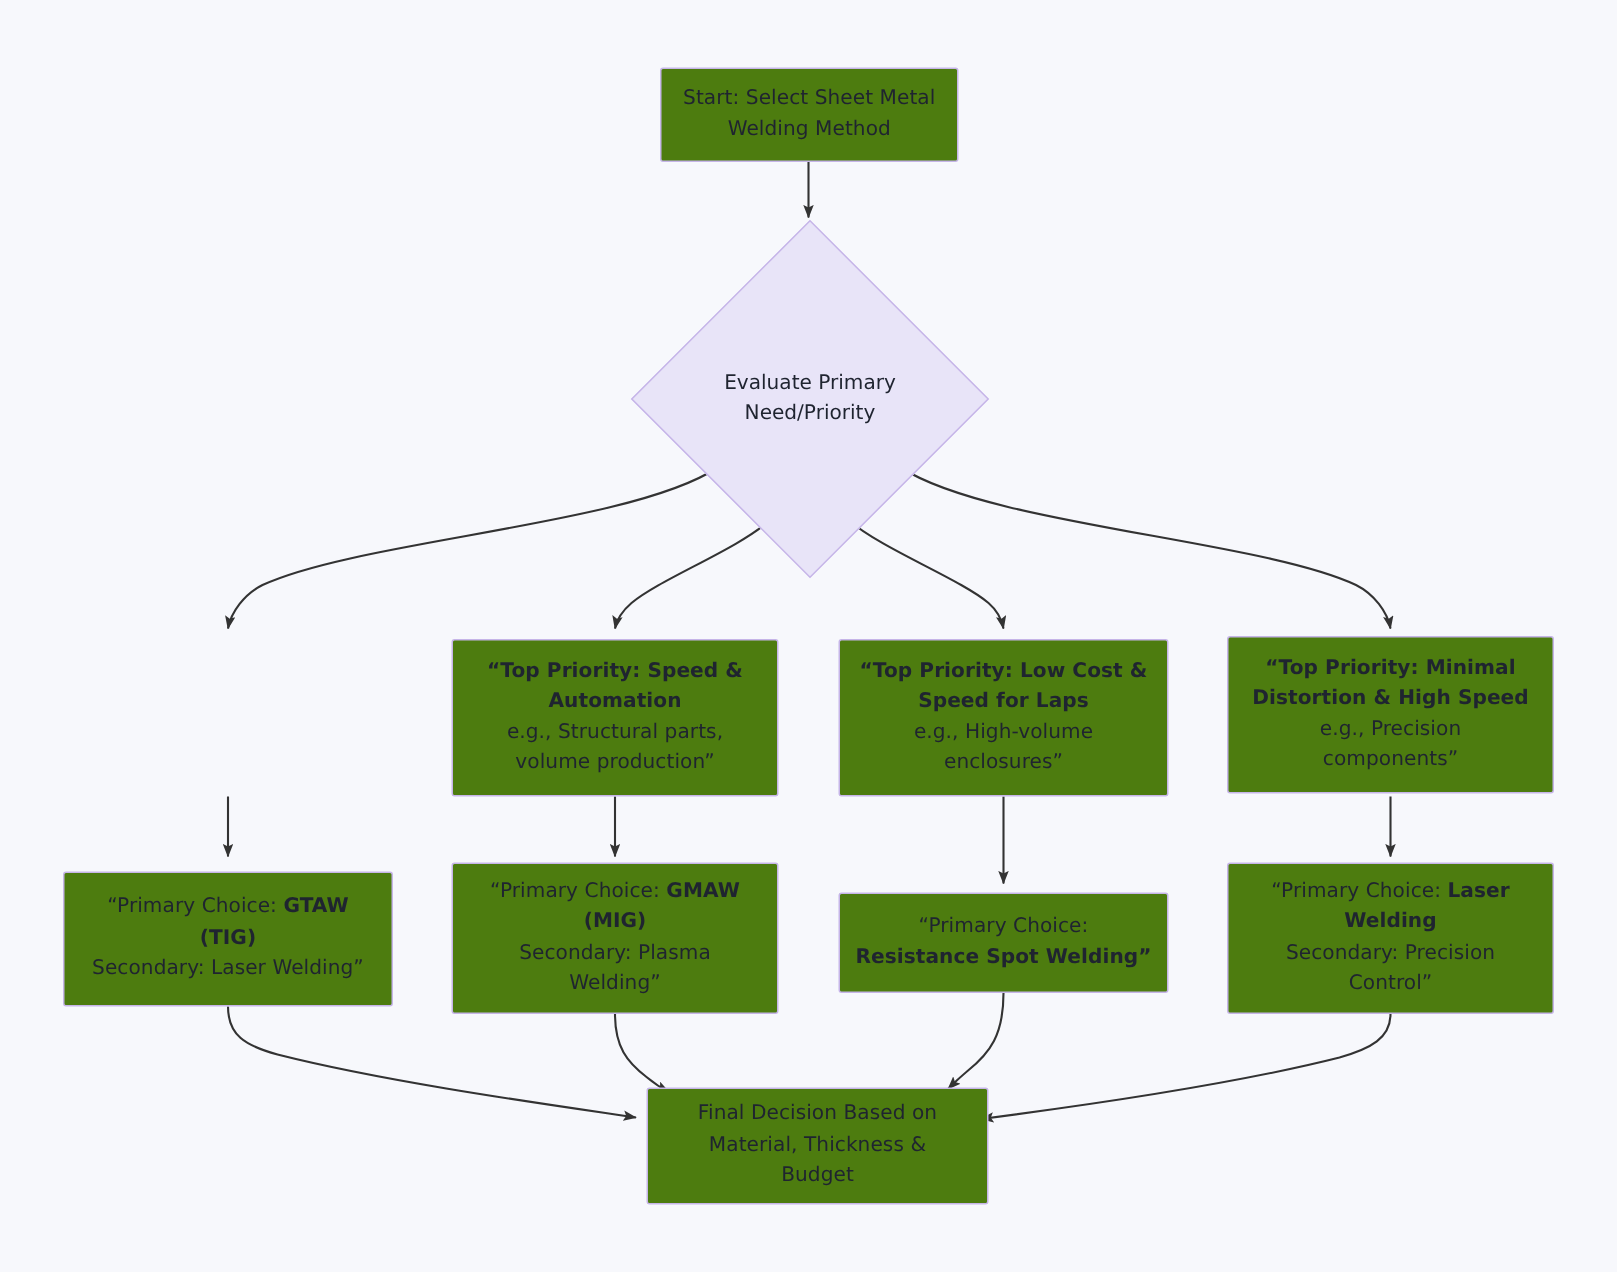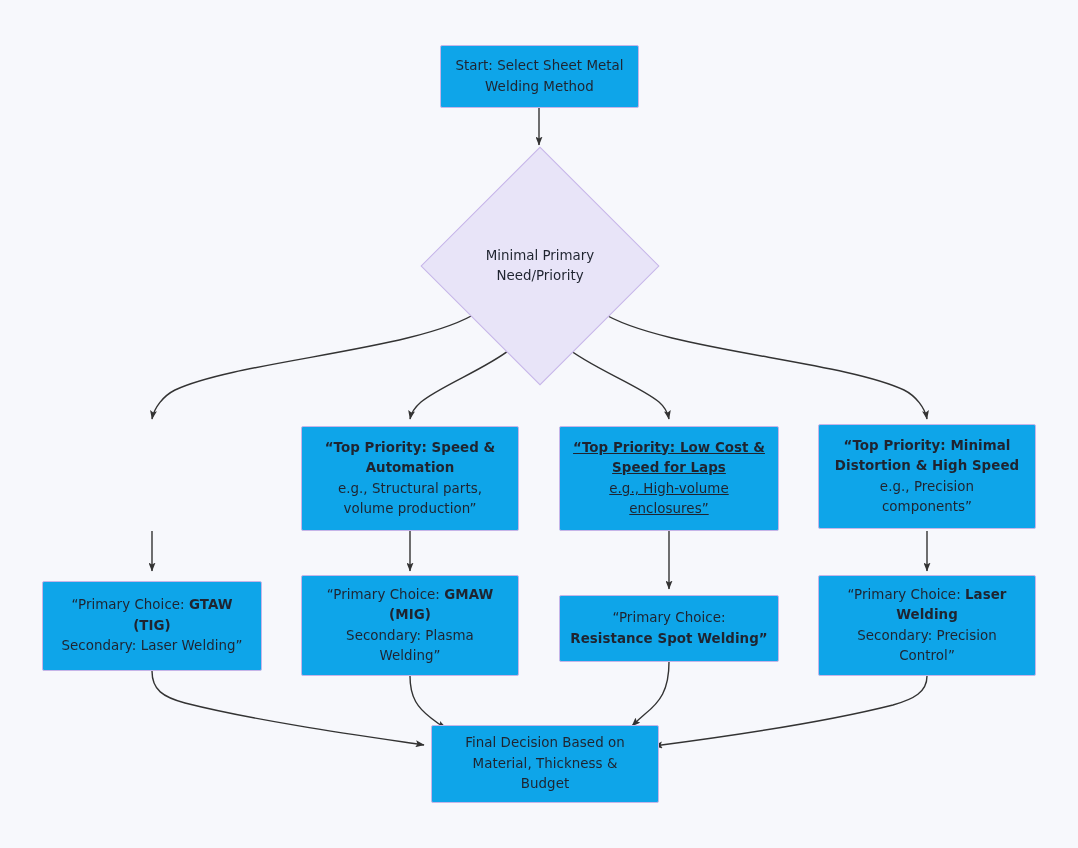--- a/index.html
+++ b/index.html
@@ -27,21 +27,21 @@
     pointer-events: none;
   }
   .edge-path {
     fill: none;
     stroke: #333333;
     stroke-width: 1.4px;
   }
   .node {
     position: absolute;
     box-sizing: border-box;
-    background: #0ea5e9;
+    background: #4d7c0f;
     border: 1.5px solid #c6b5e8;
     border-radius: 2px;
     display: flex;
     align-items: center;
     justify-content: center;
     text-align: center;
     color: #1f2430;
     font-size: 13.4px;
     line-height: 20.5px;
     letter-spacing: 0.05px;
@@ -109,36 +109,36 @@
   <div class="node" style="left:440px; top:45px; width:199px; height:63px;">
     <div class="node-text">
       <span>Start: Select Sheet Metal</span><br>
       <span>Welding Method</span>
     </div>
   </div>
 
   <div class="node-diamond" style="left:424px; top:148px; width:232px; height:236px;">
     <div class="dshape" style="width:167px; height:167px;"></div>
     <div class="node-text">
-      <span>Minimal Primary</span><br>
+      <span>Evaluate Primary</span><br>
       <span>Need/Priority</span>
     </div>
   </div>
 
 
   <div class="node" style="left:301px; top:426px; width:218px; height:105px;">
     <div class="node-text">
       <span class="bold">“Top Priority: Speed &amp;</span><br>
       <span class="bold">Automation</span><br>
       <span>e.g., Structural parts,</span><br>
       <span>volume production”</span>
     </div>
   </div>
 
-  <div class="node" style="left:559px; top:426px; width:220px; height:105px;text-decoration:underline;">
+  <div class="node" style="left:559px; top:426px; width:220px; height:105px;">
     <div class="node-text">
       <span class="bold">“Top Priority: Low Cost &amp;</span><br>
       <span class="bold">Speed for Laps</span><br>
       <span>e.g., High-volume</span><br>
       <span>enclosures”</span>
     </div>
   </div>
 
   <div class="node" style="left:818px; top:424px; width:218px; height:105px;">
     <div class="node-text">

